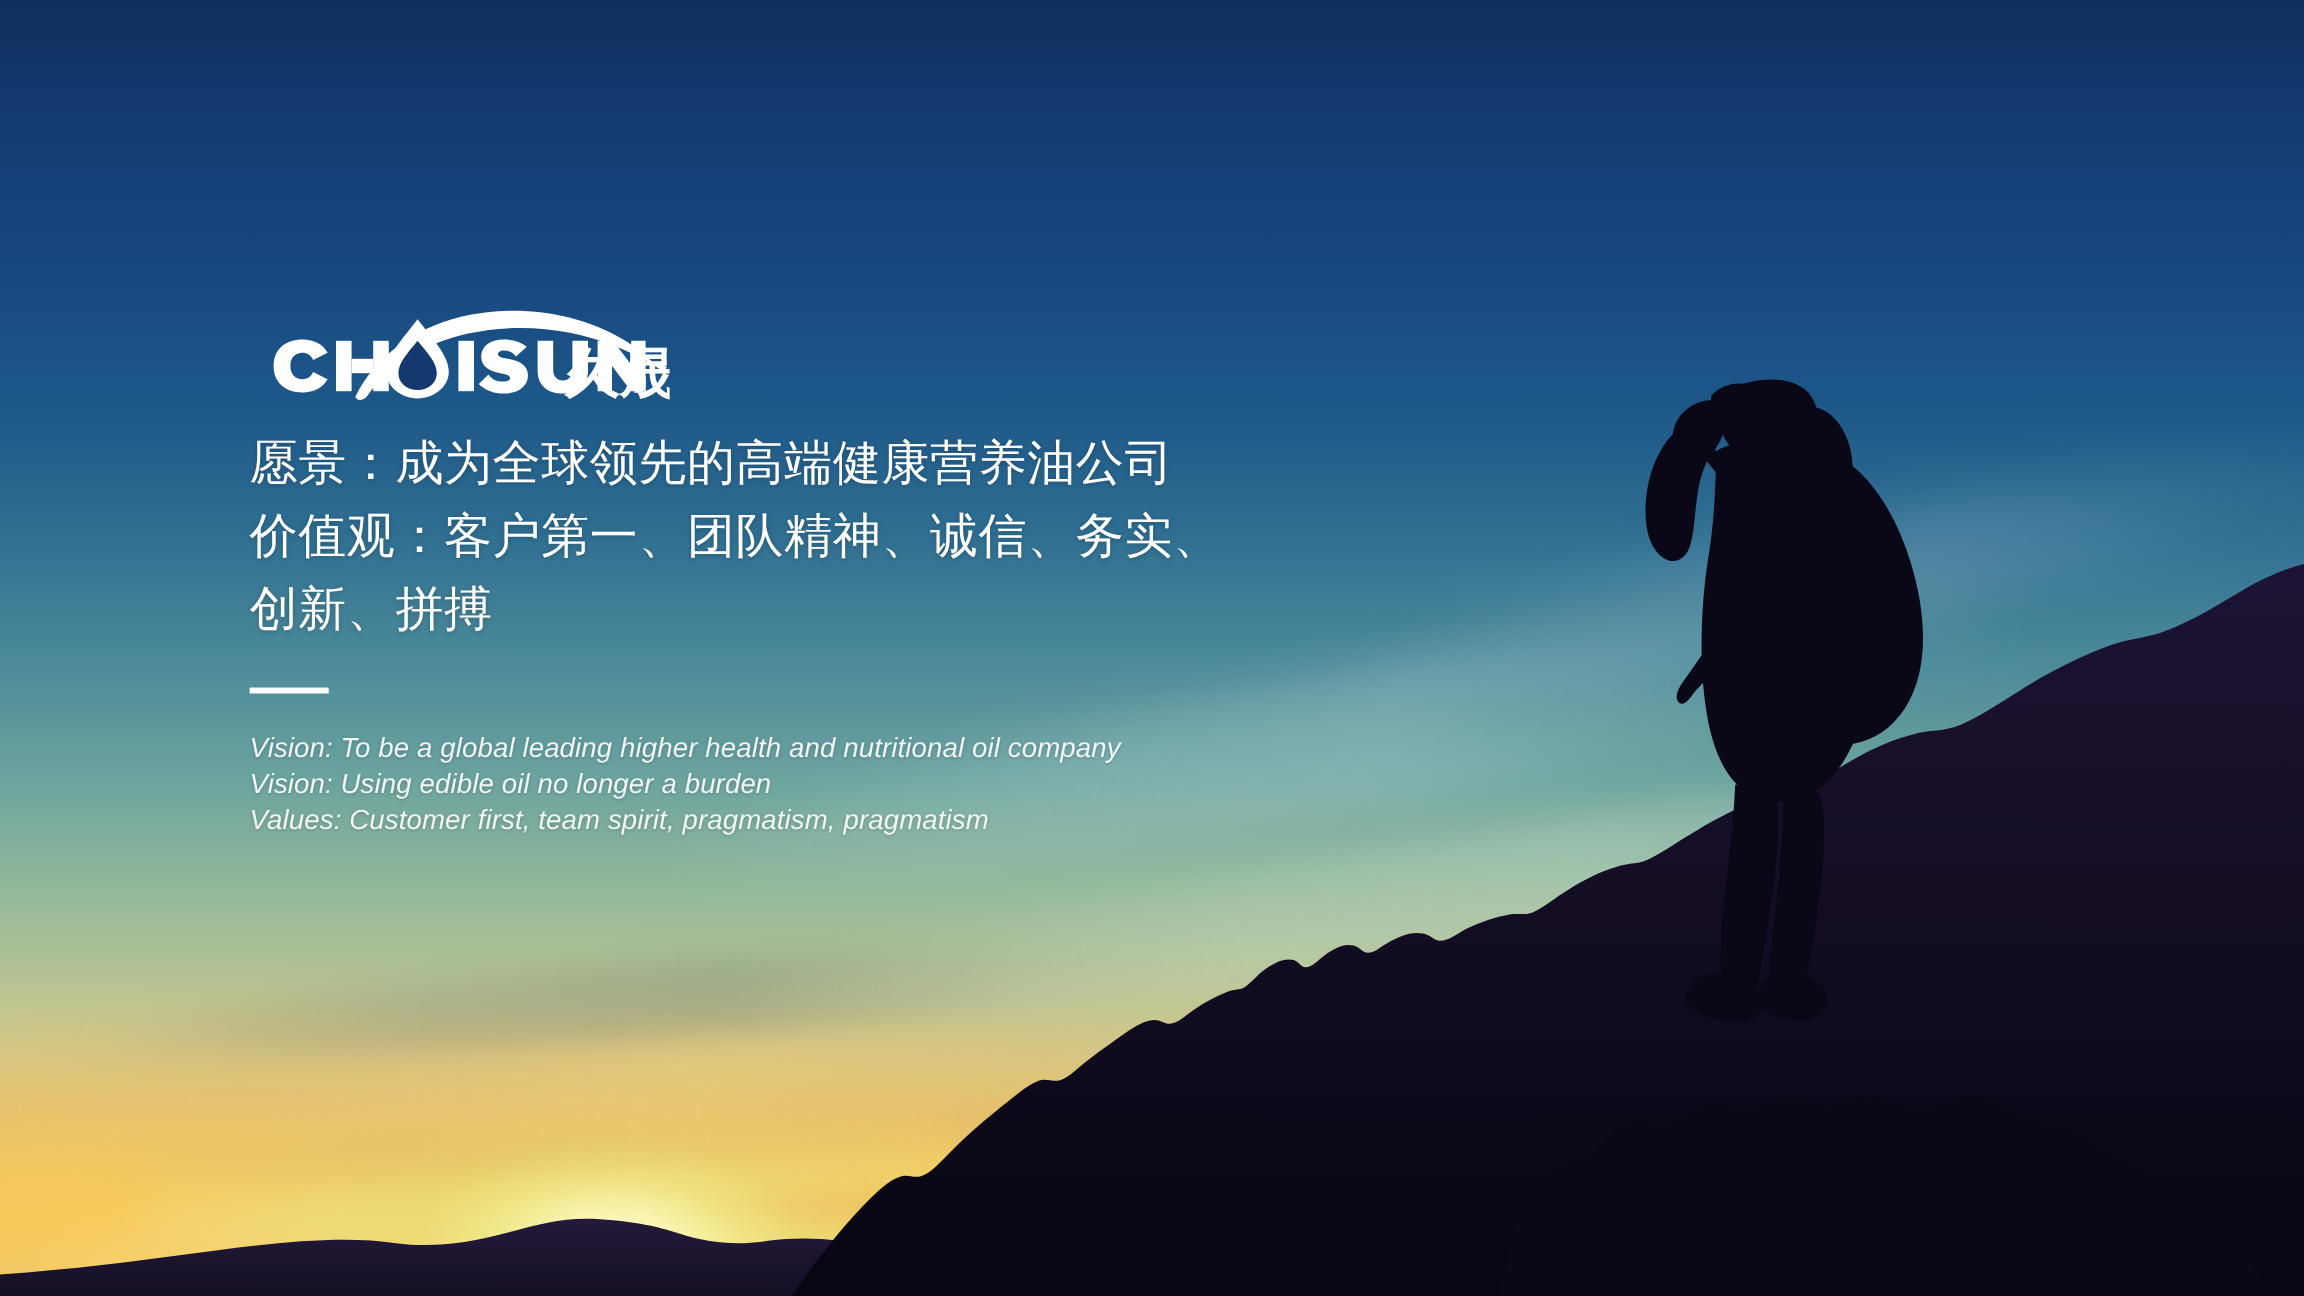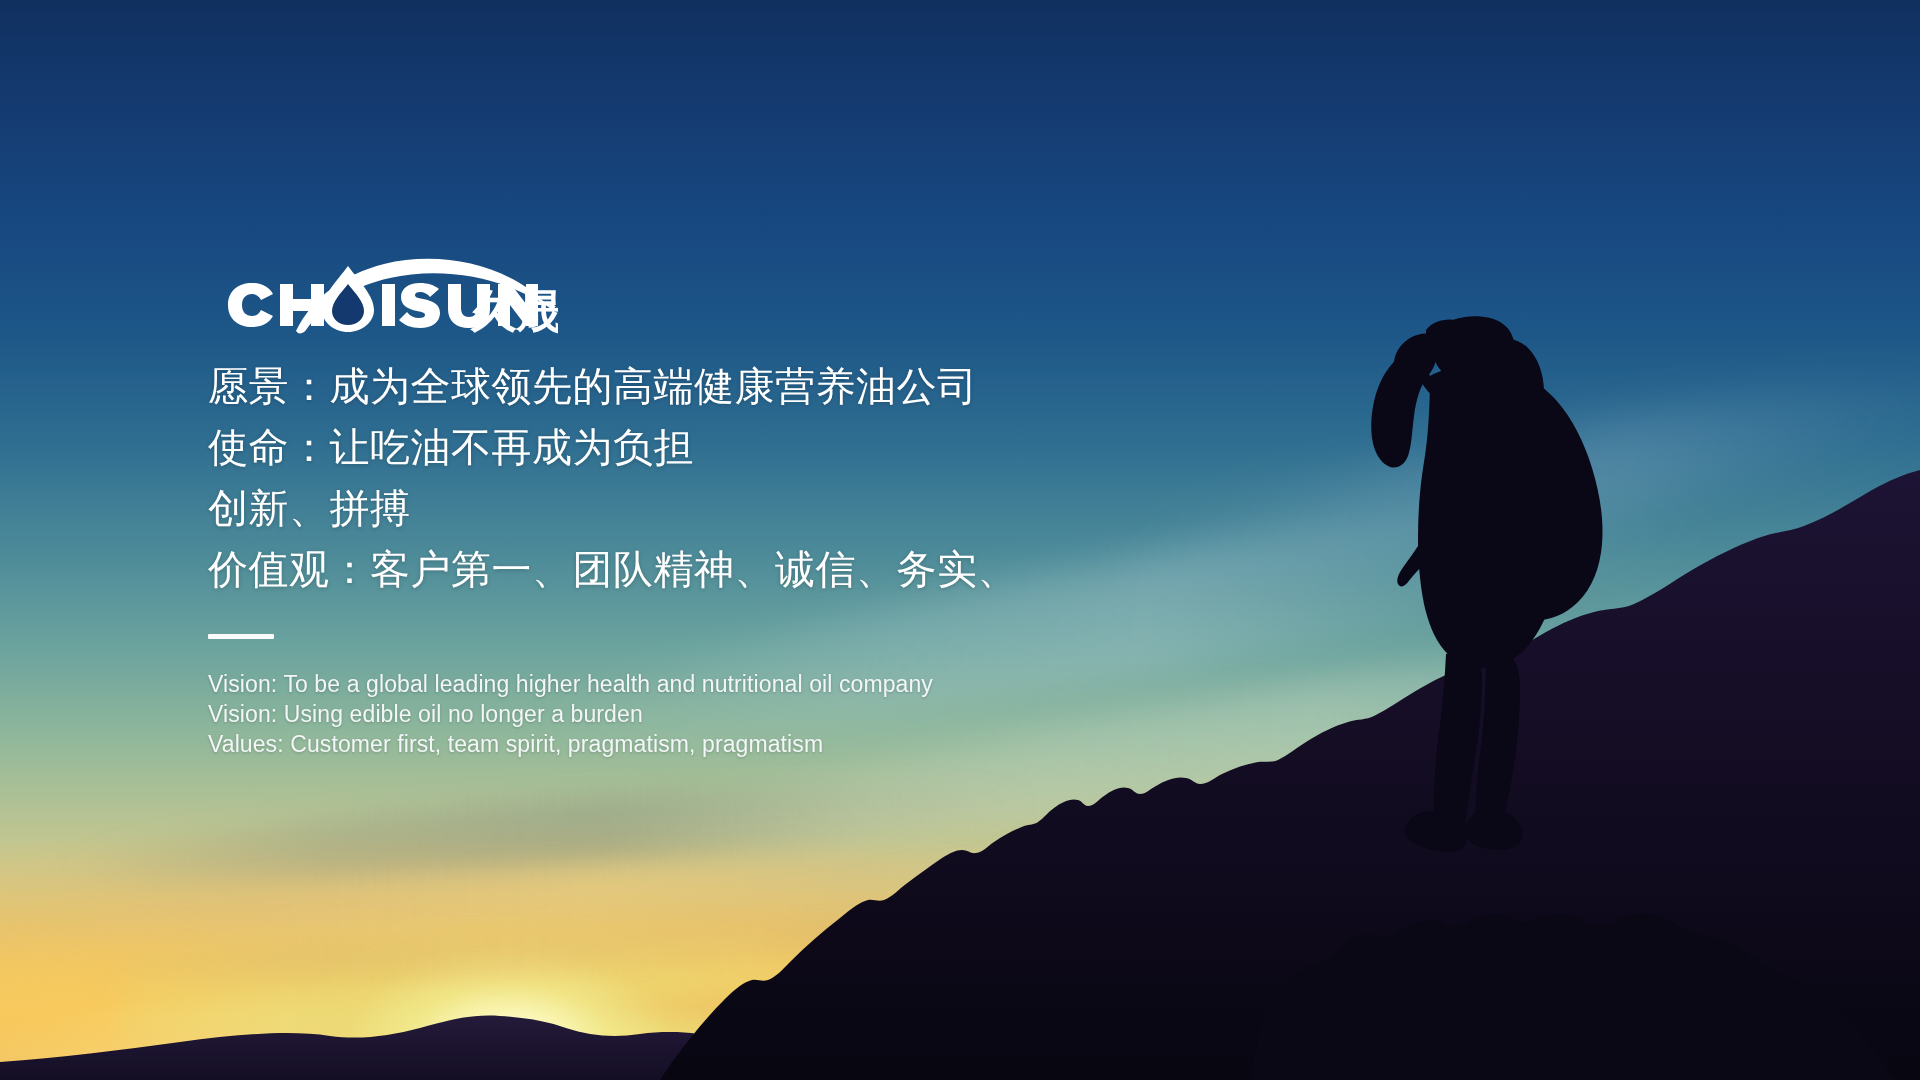--- a/index.html
+++ b/index.html
@@ -204,20 +204,21 @@
 
   .en-block {
     margin: 0;
     color: #f2f6f7;
     font-size: 23px;
     line-height: 30px;
     font-weight: 400;
     letter-spacing: 0.1px;
     text-shadow: 0 1px 3px rgba(0,0,0,0.20);
     white-space: nowrap;
+    font-style: italic;
   }
   .en-line { display: block; }
 </style>
 </head>
 <body>
 
 <div id="stage">
 
   <div class="sky"></div>
   <div class="glow-wide"></div>
@@ -551,23 +552,22 @@
             L 318,66
             L 303,46 Z"></path>
         </g>
 
         <text x="263" y="89" fill="#ffffff" font-family="'DejaVu Sans', sans-serif" font-size="46" font-weight="700" letter-spacing="-1">久晟</text>
       </svg>
     </div>
 
     <div class="zh-block">
       <span class="zh-line">愿景：成为全球领先的高端健康营养油公司</span>
-      <span class="zh-line">使命：让吃油不再成为负担</span>
+      <span class="zh-line">价值观：客户第一、团队精神、诚信、务实、</span>
       <span class="zh-line">创新、拼搏</span>
-      <span class="zh-line">价值观：客户第一、团队精神、诚信、务实、</span>
     </div>
 
     <div class="divider"></div>
 
     <div class="en-block">
       <span class="en-line">Vision: To be a global leading higher health and nutritional oil company</span>
       <span class="en-line">Vision: Using edible oil no longer a burden</span>
       <span class="en-line">Values: Customer first, team spirit, pragmatism, pragmatism</span>
     </div>
 

